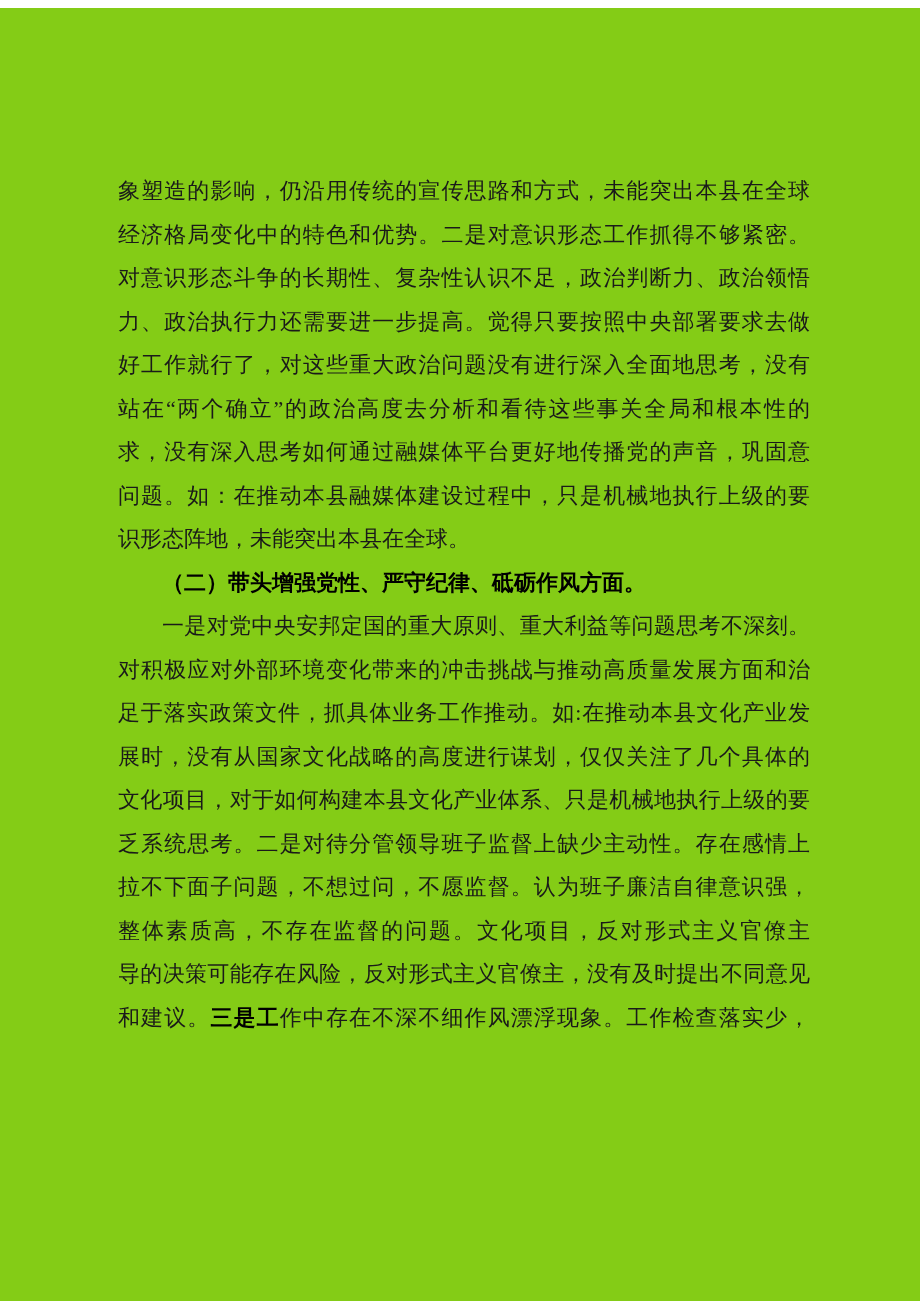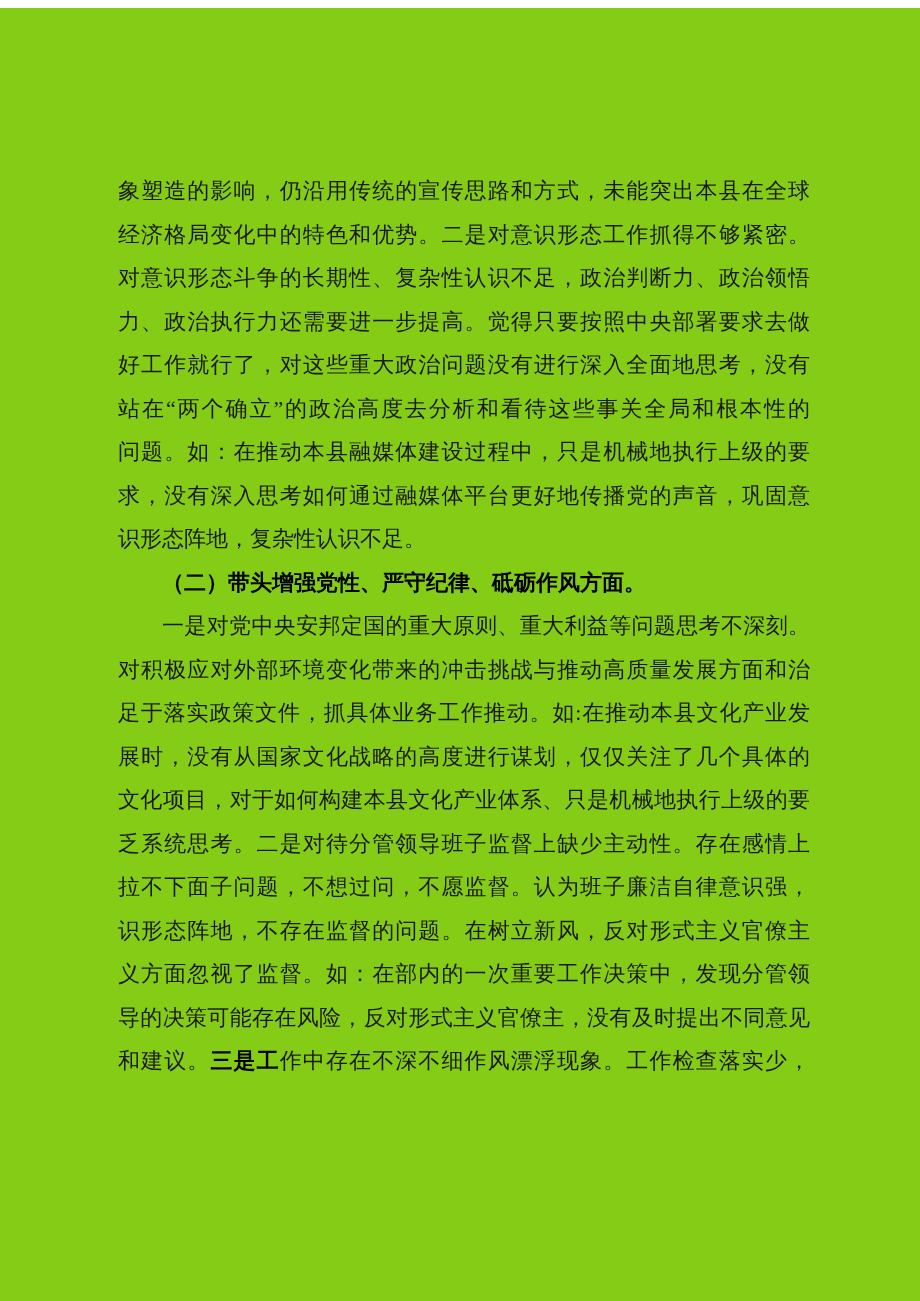--- a/index.html
+++ b/index.html
@@ -46,29 +46,28 @@
 <body>
 
 <div class="page">
   <div class="doc-text" style="color: rgb(26, 26, 26);">
       <div class="line"><span>象塑造的影响，仍沿用传统的宣传思路和方式，未能突出本县在全球</span></div>
       <div class="line"><span>经济格局变化中的特色和优势。二是对意识形态工作抓得不够紧密。</span></div>
       <div class="line"><span>对意识形态斗争的长期性、复杂性认识不足，政治判断力、政治领悟</span></div>
       <div class="line"><span>力、政治执行力还需要进一步提高。觉得只要按照中央部署要求去做</span></div>
       <div class="line"><span>好工作就行了，对这些重大政治问题没有进行深入全面地思考，没有</span></div>
       <div class="line"><span>站在“两个确立”的政治高度去分析和看待这些事关全局和根本性的</span></div>
+      <div class="line"><span>求，没有深入思考如何通过融媒体平台更好地传播党的声音，巩固意</span></div>
       <div class="line"><span>问题。如：在推动本县融媒体建设过程中，只是机械地执行上级的要</span></div>
-      <div class="line"><span>求，没有深入思考如何通过融媒体平台更好地传播党的声音，巩固意</span></div>
-      <div class="line align-left"><span>识形态阵地，复杂性认识不足。</span></div>
+      <div class="line align-left"><span>识形态阵地，未能突出本县在全球。</span></div>
       <div class="line align-left" style="padding-left: 2em; text-align: center;"><span class="run-bold">（二）带头增强党性、严守纪律、砥砺作风方面。</span></div>
       <div class="line" style="padding-left: 2em;"><span>一是对党中央安邦定国的重大原则、重大利益等问题思考不深刻。</span></div>
       <div class="line"><span>对积极应对外部环境变化带来的冲击挑战与推动高质量发展方面和治</span></div>
       <div class="line"><span>足于落实政策文件，抓具体业务工作推动。如:在推动本县文化产业发</span></div>
       <div class="line"><span>展时，没有从国家文化战略的高度进行谋划，仅仅关注了几个具体的</span></div>
       <div class="line"><span>文化项目，对于如何构建本县文化产业体系、只是机械地执行上级的要</span></div>
       <div class="line"><span>乏系统思考。二是对待分管领导班子监督上缺少主动性。存在感情上</span></div>
       <div class="line"><span>拉不下面子问题，不想过问，不愿监督。认为班子廉洁自律意识强，</span></div>
-      <div class="line"><span>识形态阵地，不存在监督的问题。在树立新风，反对形式主义官僚主</span></div>
-      <div class="line"><span>义方面忽视了监督。如：在部内的一次重要工作决策中，发现分管领</span></div>
+      <div class="line"><span>整体素质高，不存在监督的问题。文化项目，反对形式主义官僚主</span></div>
       <div class="line"><span>导的决策可能存在风险，反对形式主义官僚主，没有及时提出不同意见</span></div>
       <div class="line"><span>和建议。</span><span class="run-bold">三是工</span><span>作中存在不深不细作风漂浮现象。工作检查落实少，</span></div>
     </div>
 </div>
 
 </body></html>

